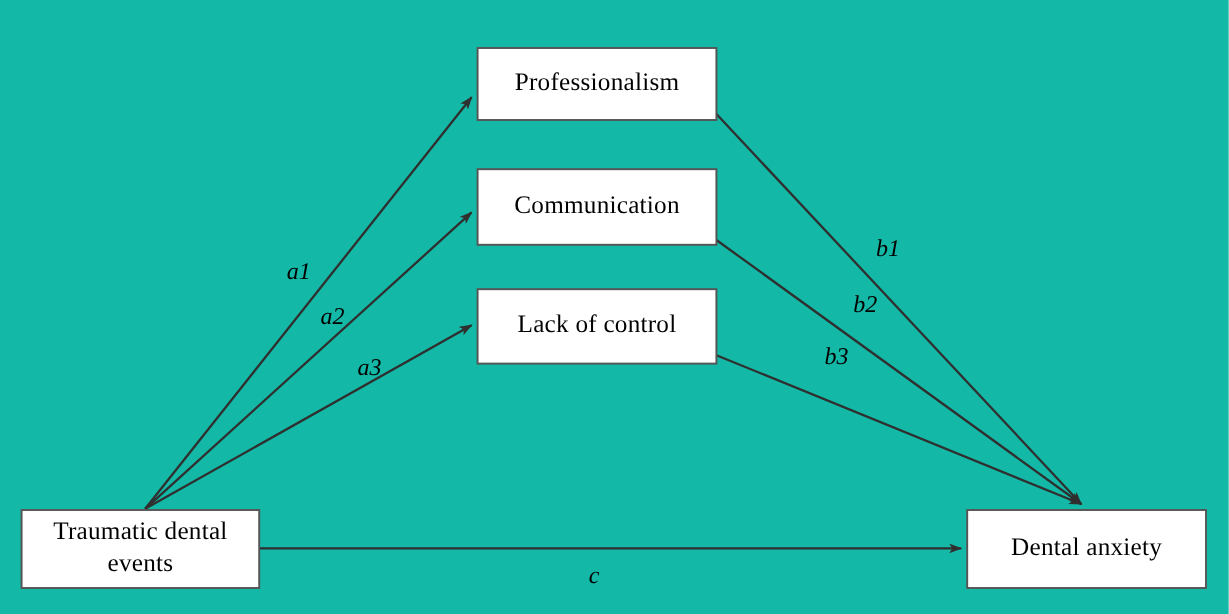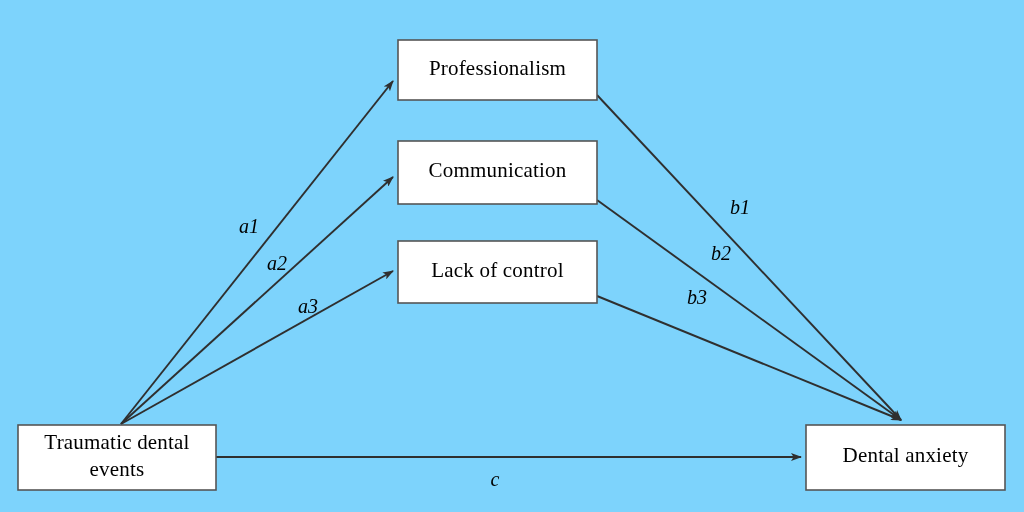--- a/index.html
+++ b/index.html
@@ -5,21 +5,21 @@
 <style>
   html, body {
     margin: 0;
     padding: 0;
     background: #ffffff;
   }
   #diagram-root {
     position: relative;
     width: 1024px;
     height: 512px;
-    background: #7dd3fc;
+    background: #14b8a6;
     font-family: "Liberation Serif", "DejaVu Serif", serif;
     overflow: hidden;
   }
   svg.diagram-canvas {
     position: absolute;
     top: 0;
     left: 0;
     width: 1024px;
     height: 512px;
     display: block;

